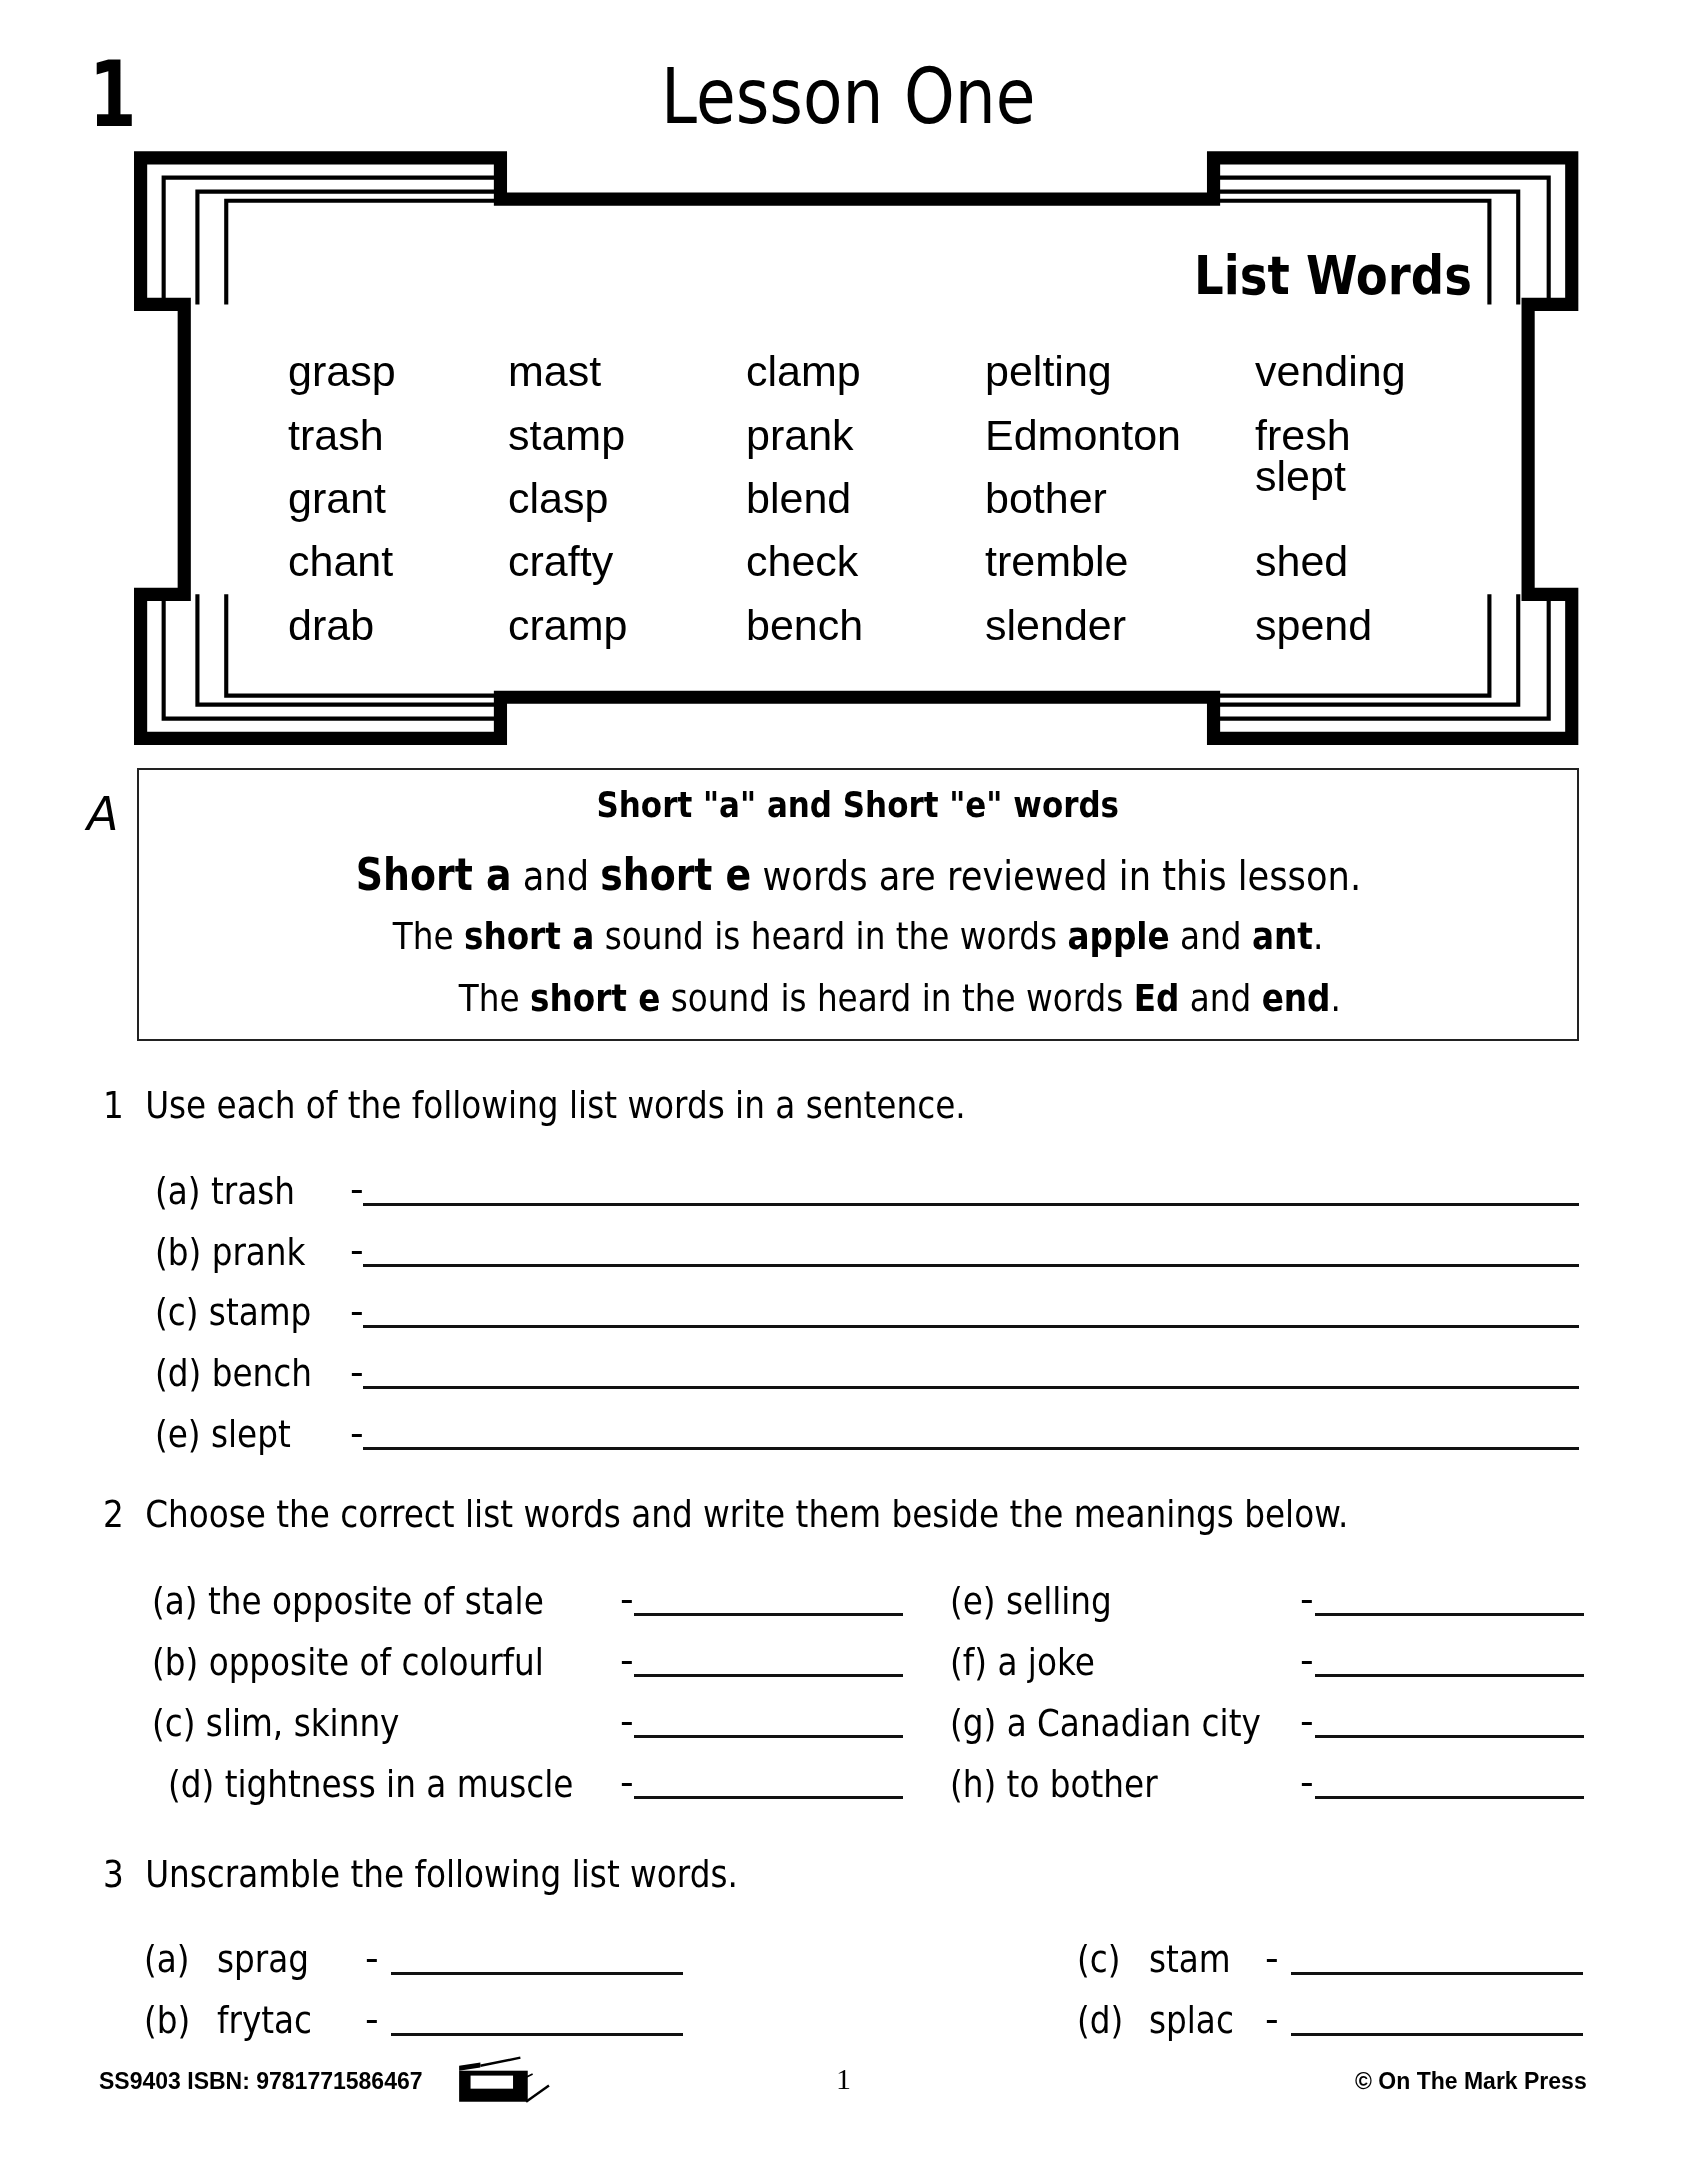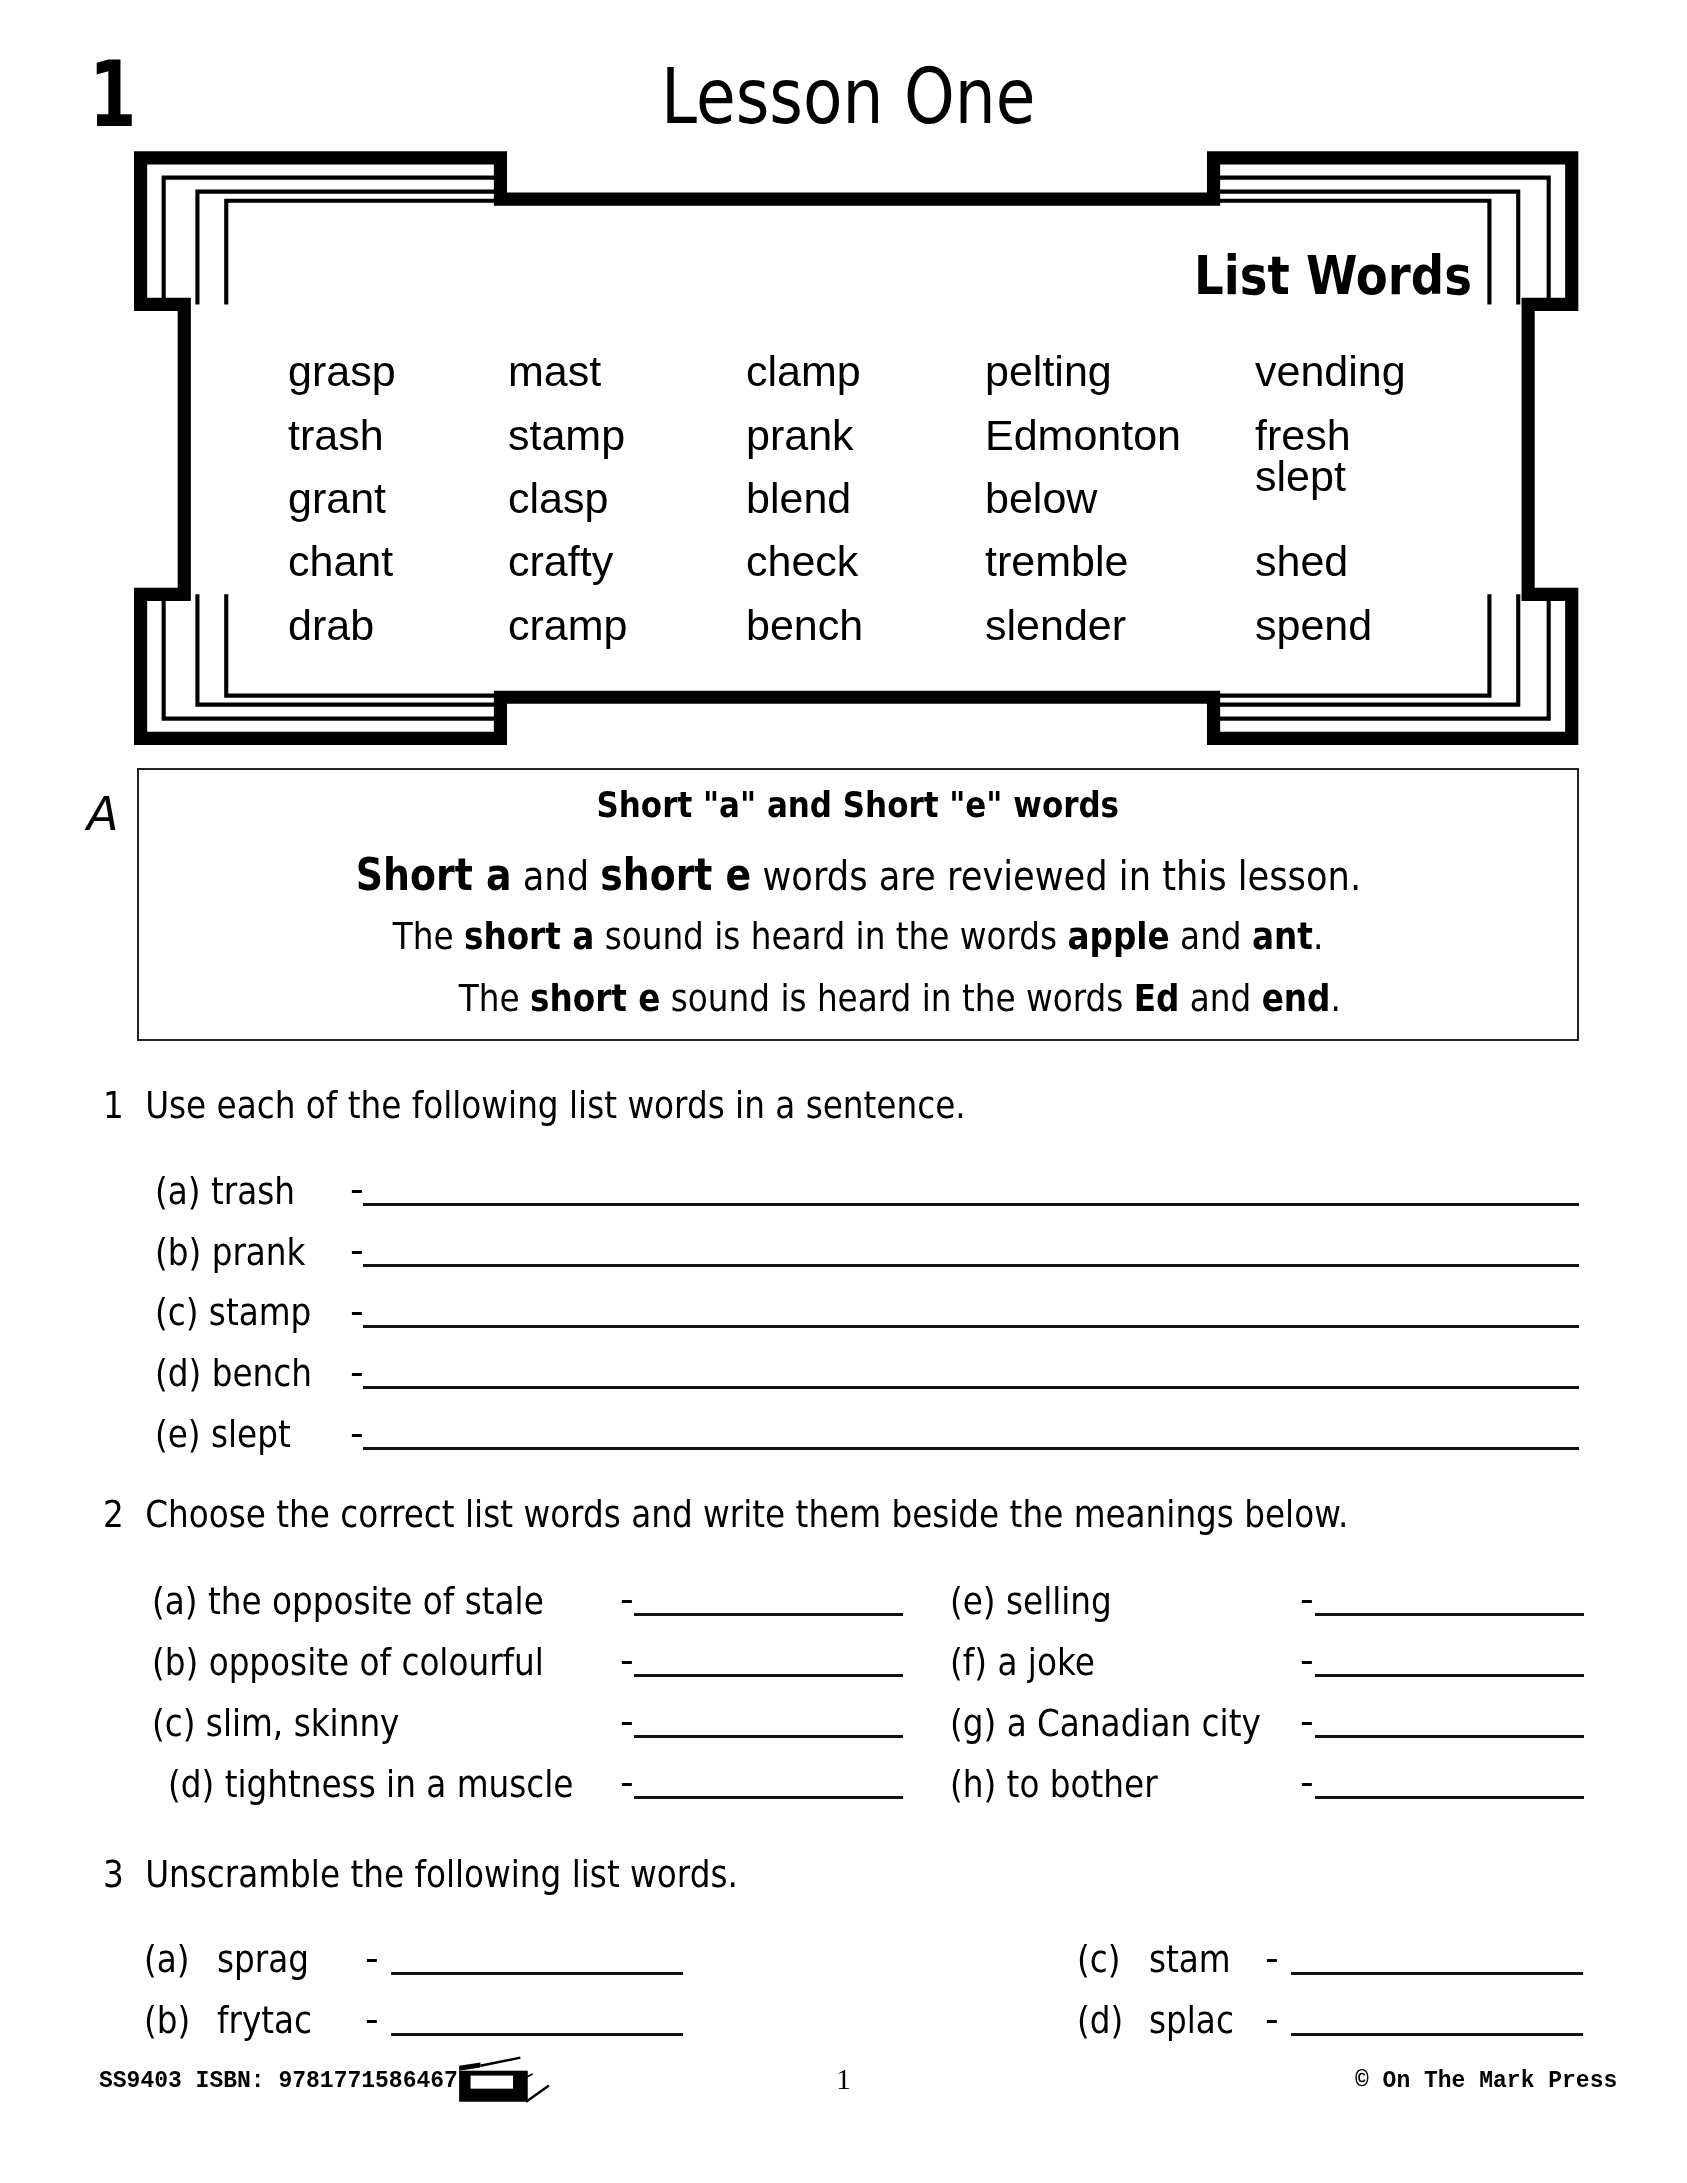--- a/index.html
+++ b/index.html
@@ -31,21 +31,21 @@
 
   .q-head { left: 103px; font-size: 38px; line-height: 1; white-space: nowrap; }
   .q-head .in { display: inline-block; transform: scaleX(0.86); transform-origin: left center; }
   .q-num { display: inline-block; width: 49px; }
 
   .item { font-size: 38px; line-height: 1; white-space: nowrap; }
   .item .in { display: inline-block; transform: scaleX(0.86); transform-origin: left center; }
   .dash { font-size: 38px; line-height: 1; }
   .blank { position: absolute; border-bottom: 3.3px solid #111; height: 1.6px; }
 
-  .footer-text { font-family: Liberation Mono, monospace; font-weight: bold; font-size: 23px; line-height: 1; white-space: nowrap; }
+  .footer-text { font-family: Liberation Sans, sans-serif; font-weight: bold; font-size: 23px; line-height: 1; white-space: nowrap; }
   .footer-page { font-family: "Liberation Serif", serif; font-size: 30px; line-height: 1; }
 </style>
 </head>
 <body>
 
 <div class="abs page-num">1</div>
 <div class="abs lesson-title"><span>Lesson One</span></div>
 
 <svg class="abs frame" viewBox="0 0 1760 725" width="1450" height="597">
   <g fill="none" stroke="#000" stroke-linejoin="miter">
@@ -85,21 +85,21 @@
 <div class="abs word" style="left:508px;top:604px">cramp</div>
 
 <div class="abs word" style="left:746px;top:350px">clamp</div>
 <div class="abs word" style="left:746px;top:414px">prank</div>
 <div class="abs word" style="left:746px;top:477px">blend</div>
 <div class="abs word" style="left:746px;top:540px">check</div>
 <div class="abs word" style="left:746px;top:604px">bench</div>
 
 <div class="abs word" style="left:985px;top:350px">pelting</div>
 <div class="abs word" style="left:985px;top:414px">Edmonton</div>
-<div class="abs word" style="left:985px;top:477px">below</div>
+<div class="abs word" style="left:985px;top:477px">bother</div>
 <div class="abs word" style="left:985px;top:540px">tremble</div>
 <div class="abs word" style="left:985px;top:604px">slender</div>
 
 <div class="abs word" style="left:1255px;top:350px">vending</div>
 <div class="abs word" style="left:1255px;top:414px">fresh</div>
 <div class="abs word" style="left:1255px;top:455px">slept</div>
 <div class="abs word" style="left:1255px;top:540px">shed</div>
 <div class="abs word" style="left:1255px;top:604px">spend</div>
 
 <div class="abs section-letter">A</div>

